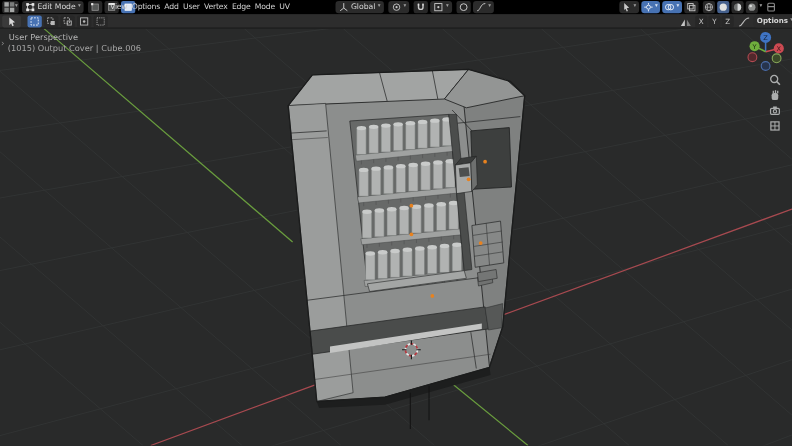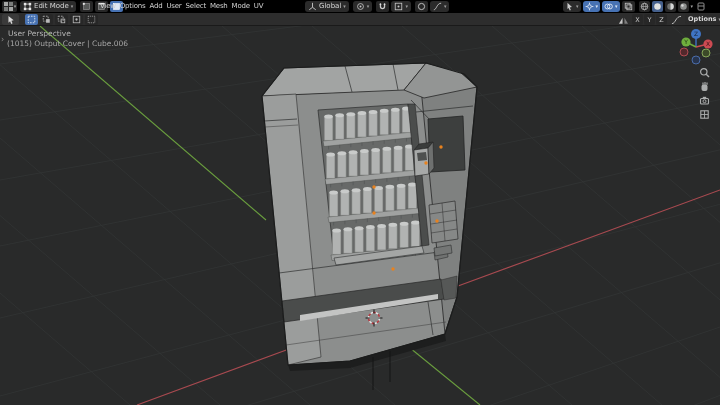--- a/index.html
+++ b/index.html
@@ -329,22 +329,22 @@
         <rect x="2" y="2" width="7" height="7" fill="#dfe7f3" stroke="#ffffff" stroke-width="0.8"></rect>
       </svg>
     </div>
   </div>
 
   <div class="cluster" style="left:98px;">
     <span class="menu">View</span>
     <span class="menu">Options</span>
     <span class="menu">Add</span>
     <span class="menu">User</span>
-    <span class="menu">Select</span>
-    <span class="menu">Mesh</span>
+    <span class="menu">Vertex</span>
+    <span class="menu">Edge</span>
     <span class="menu">Mode</span>
     <span class="menu">UV</span>
   </div>
 
   <div class="cluster" style="left:305px;">
     <div class="pill">
       <svg width="9" height="9" viewBox="0 0 11 11" stroke="#c9c9c9" stroke-width="1.1" fill="none">
         <line x1="5.5" y1="6.5" x2="5.5" y2="1"></line>
           <line x1="5.5" y1="6.5" x2="1.5" y2="9.5"></line>
           <line x1="5.5" y1="6.5" x2="9.5" y2="9.5"></line>

